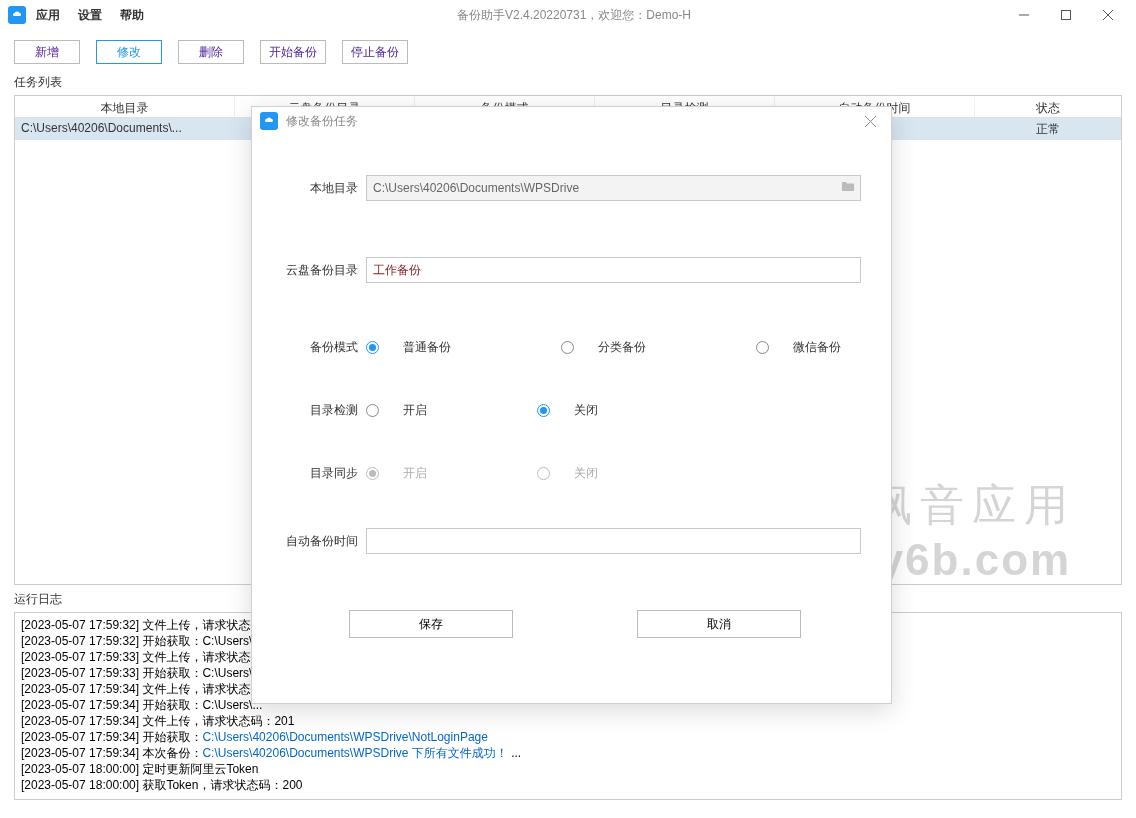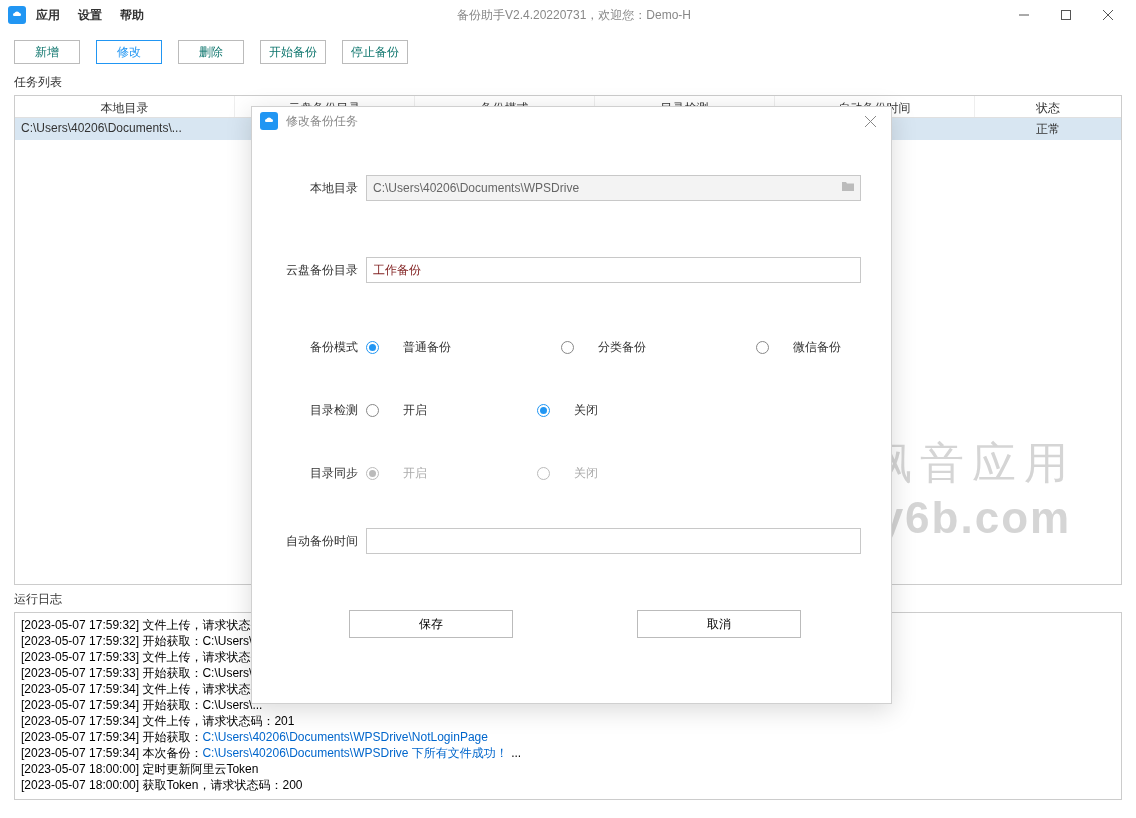--- a/index.html
+++ b/index.html
@@ -42,21 +42,21 @@
 .toolbar {
   padding: 10px 14px 8px;
   display: flex; gap: 16px;
 }
 .tb-btn {
   width: 66px; height: 24px;
   border: 1px solid #bbb;
   background: #fff;
   cursor: pointer;
   font-size: 12px;
-  color: #0f766e;
+  color: #4c1d95;
 }
 .tb-btn.active { border-color: #2196f3; color: #2196f3; }
 .section-label {
   padding: 2px 14px 4px;
   color: #333;
 }
 .table-wrap {
   margin: 0 14px;
   border: 1px solid #ccc;
   height: 490px;
@@ -173,21 +173,21 @@
 .dlg-btn {
   width: 164px; height: 28px;
   border: 1px solid #bbb;
   background: #fff;
   cursor: pointer;
   font-size: 12px;
   margin-left: 7px;
 }
 .watermark {
   position: absolute;
-  right: 60px; top: 434px;
+  right: 60px; top: 476px;
   opacity: 0.35;
   font-family: Arial, sans-serif;
   pointer-events: none;
   text-align: left;
 }
 .watermark .wm1 { font-size: 44px; color: #888; letter-spacing: 8px; font-weight: 500;}
 .watermark .wm2 { font-size: 44px; color: #888; letter-spacing: 2px; font-weight: bold;}
 .wm-icons { display: inline-flex; gap: 6px; margin-right: 10px; vertical-align: middle;}
 .wm-sq { width: 18px; height: 18px; display:inline-block;}
 </style>

